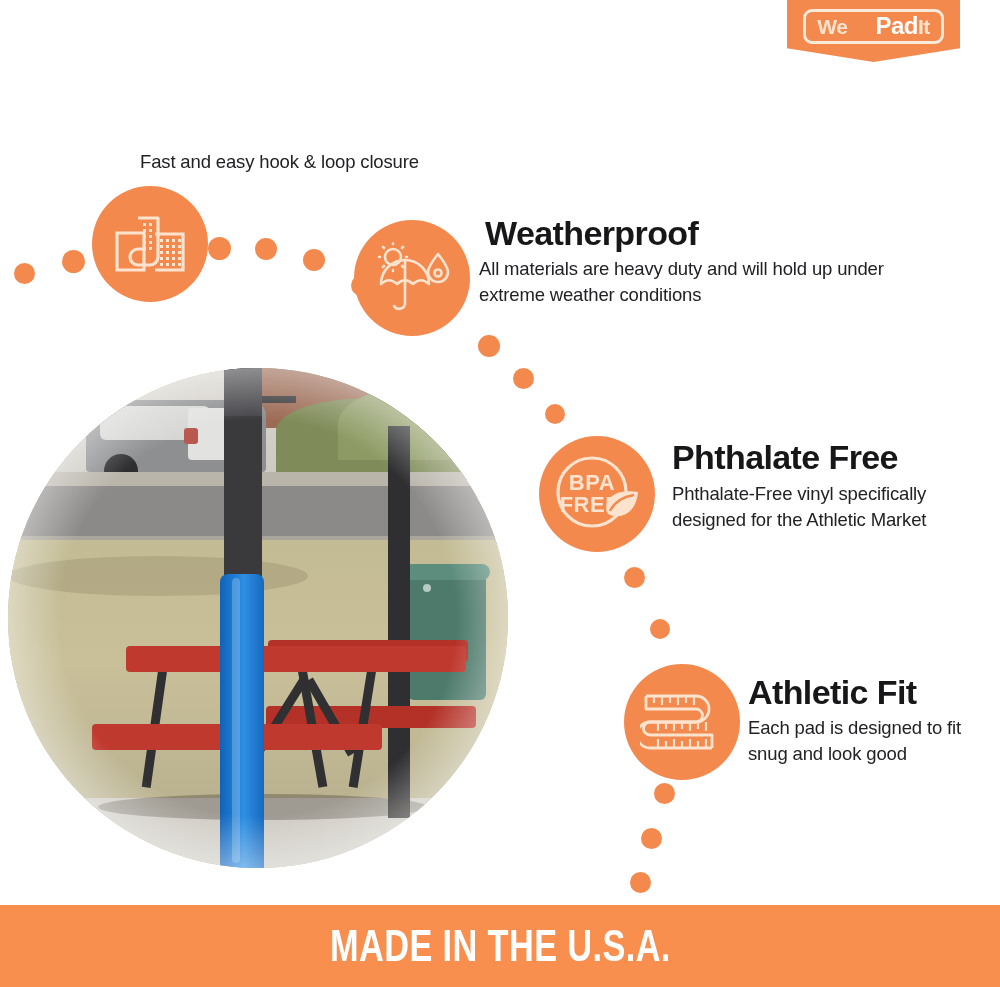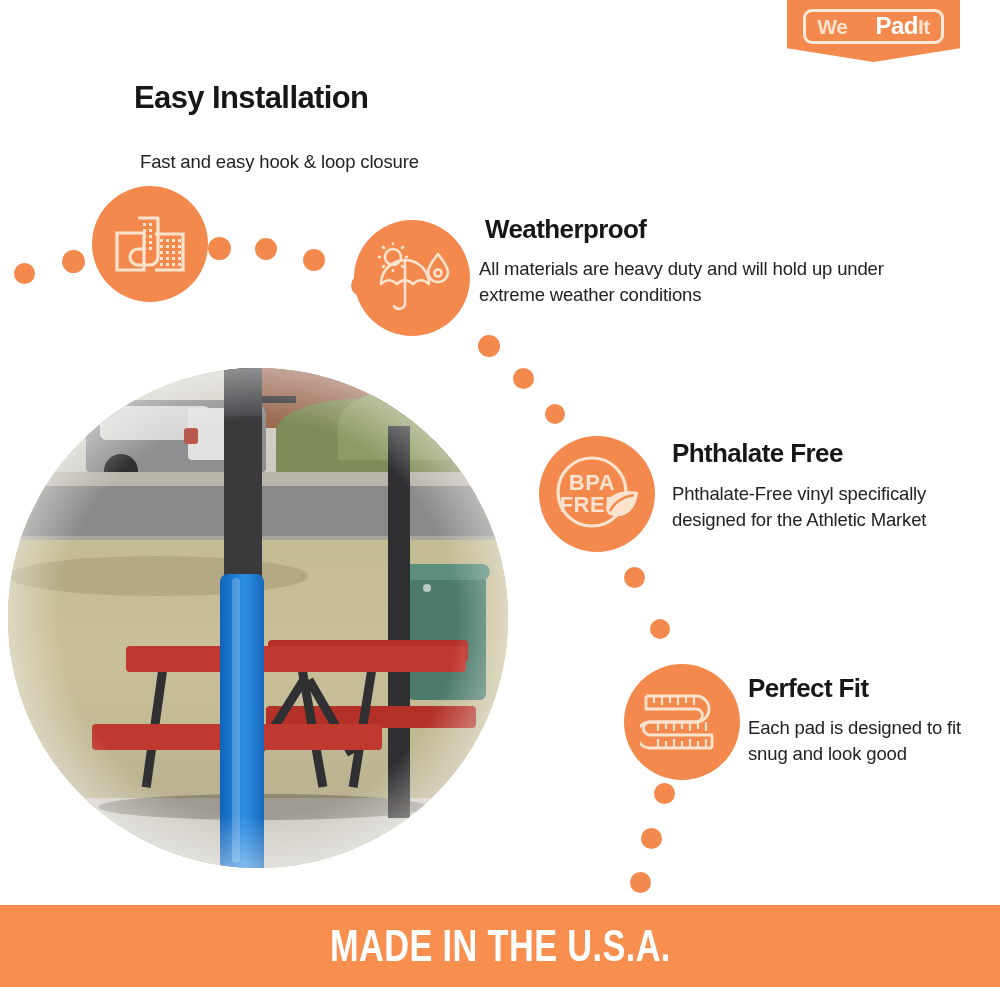--- a/index.html
+++ b/index.html
@@ -38,21 +38,21 @@
     display: flex;
     align-items: baseline;
     line-height: 1;
   }
   .brand-we, .brand-it { color: #FBE3CE; font-size: 21px; font-weight: bold; letter-spacing: -0.5px; }
   .brand-pad { color: #FFFFFF; font-size: 24px; font-weight: bold; letter-spacing: -0.5px; margin-left: 28px; }
 
   
   .feature-title {
     position: absolute;
-    font-size: 26px;
+    font-size: 34px;
     font-weight: bold;
     color: #17171A;
     letter-spacing: -0.6px;
     white-space: nowrap;
   }
   .feature-desc {
     position: absolute;
     font-size: 18.5px;
     color: #222226;
     line-height: 1.42;
@@ -179,21 +179,20 @@
 <div id="root">
 
   <div class="brand-banner">
     <div class="brand-plate">
       <span class="brand-we">We</span>
         <span class="brand-pad">Pad</span>
         <span class="brand-it">It</span>
     </div>
   </div>
 
-  <div class="feature-title" id="f1-title">Easy Installation</div>
   <div class="feature-desc" id="f1-desc">Fast and easy hook &amp; loop closure</div>
 
   <div class="icon-circle" id="icon-1">
     <svg width="72" height="62" viewBox="0 0 72 62" fill="none">
       <path d="M3 20 H30 V57 H3 Z" stroke="#FBE3CE" stroke-width="3.2" fill="none"></path>
       <path d="M24 5 H44 V44 a8 8 0 0 1 -8 8 H24 a8 8 0 0 1 0 -16 H32" stroke="#FBE3CE" stroke-width="3.2" fill="none" stroke-linejoin="round"></path>
       <path d="M41 21 H69 V57 H41" stroke="#FBE3CE" stroke-width="3.2" fill="none"></path>
       <g fill="#FBE3CE">
         <rect x="29" y="10" width="3" height="3"></rect>
           <rect x="35" y="10" width="3" height="3"></rect>
@@ -250,21 +249,21 @@
   <div class="icon-circle" id="icon-3">
     <svg width="90" height="88" viewBox="0 0 90 88" fill="none">
       <circle cx="40" cy="42" r="34" stroke="#FBE3CE" stroke-width="3.2" fill="none"></circle>
       <text x="40" y="40" text-anchor="middle" fill="#FBE3CE" font-family="Liberation Sans, sans-serif" font-size="22" font-weight="bold" letter-spacing="0.5">BPA</text>
       <text x="38" y="62" text-anchor="middle" fill="#FBE3CE" font-family="Liberation Sans, sans-serif" font-size="22" font-weight="bold" letter-spacing="0.5">FREE</text>
       <path d="M86 42 c-2 22 -18 28 -30 22 c-6 -12 4 -26 30 -22 Z" fill="#FBE3CE"></path>
       <path d="M82 45 c-12 2 -20 8 -24 16" stroke="#F4894E" stroke-width="2.4" fill="none"></path>
     </svg>
   </div>
 
-  <div class="feature-title" id="f4-title">Perfect Fit</div>
+  <div class="feature-title" id="f4-title">Athletic Fit</div>
   <div class="feature-desc" id="f4-desc">Each pad is designed to fit snug and look good</div>
 
   <div class="icon-circle" id="icon-4">
     <svg width="84" height="80" viewBox="0 0 84 80" fill="none" stroke="#FBE3CE" stroke-width="2.8" stroke-linejoin="round">
       <path d="M6 14 h50 a13 13 0 0 1 0 26 h-46 a13 13 0 0 0 0 26 h62" fill="none"></path>
       <path d="M6 14 v13 h50 a6.5 6.5 0 0 1 0 13 h-46 a6.5 6.5 0 0 0 0 13 h62 v13" fill="none"></path>
       <g stroke-width="2.2">
         <path d="M14 14 v7 M22 14 v9 M30 14 v7 M38 14 v9 M46 14 v7 M54 14 v9"></path>
         <path d="M18 40 v9 M26 40 v7 M34 40 v9 M42 40 v7 M50 40 v9 M58 40 v7 M66 40 v9"></path>
         <path d="M18 66 v-9 M26 66 v-7 M34 66 v-9 M42 66 v-7 M50 66 v-9 M58 66 v-7 M66 66 v-9"></path>

